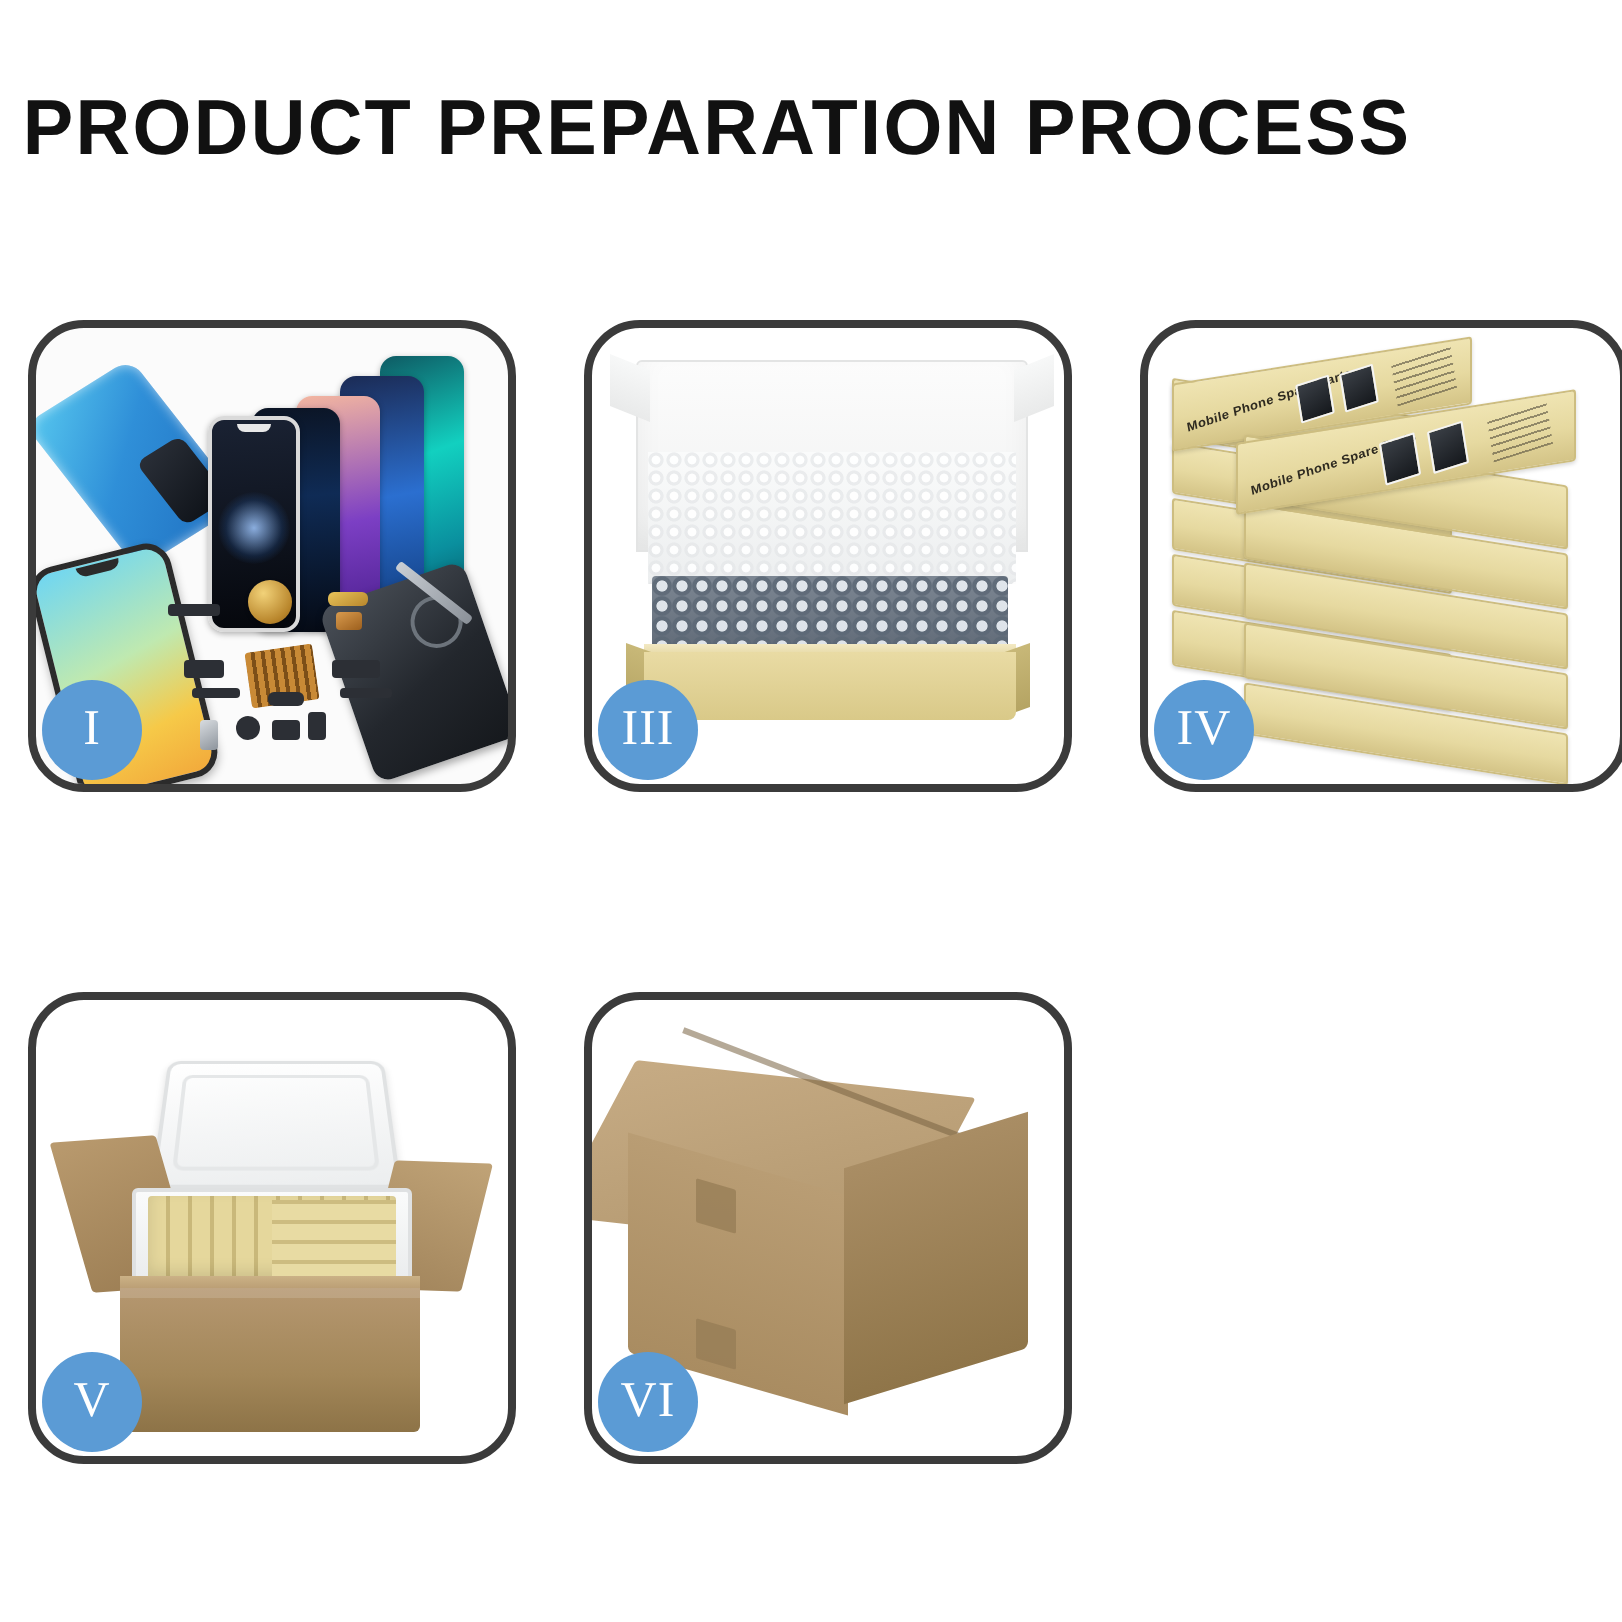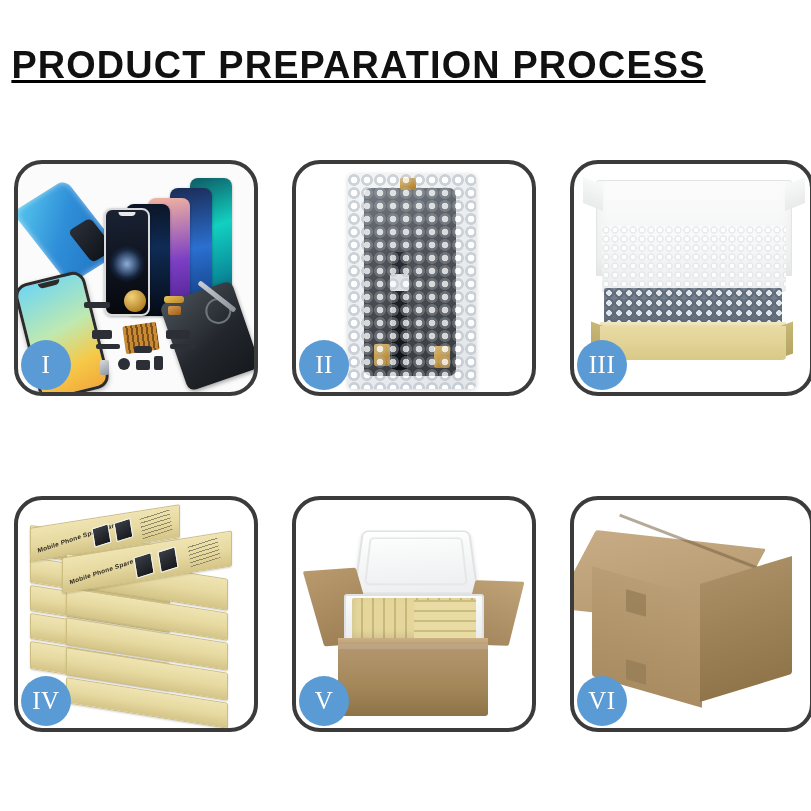--- a/index.html
+++ b/index.html
@@ -5,21 +5,21 @@
   * { margin:0; padding:0; box-sizing:border-box; }
   html,body { width:811px; height:811px; }
   body {
     background:#ffffff;
     font-family:"Liberation Sans", sans-serif;
     overflow:hidden;
     position:relative;
   }
 
   
-  #header { position:absolute; left:0; top:0; width:717px;text-decoration:underline; }
+  #header { position:absolute; left:0; top:0; width:717px; }
   #title {
     text-align:center;
     font-size:39px;
     font-weight:bold;
     letter-spacing:1.2px;
     color:#111111;
     margin-top:45px;
     line-height:1.05;
     transform:scaleX(0.97);
   }
@@ -377,33 +377,20 @@
       <div class="chip silver" style="left:82px;top:196px;width:9px;height:15px;border-radius:2px;"></div>
       <div class="chip" style="left:100px;top:194px;width:12px;height:12px;border-radius:50%;"></div>
       <div class="chip" style="left:118px;top:196px;width:14px;height:10px;"></div>
       <div class="chip" style="left:136px;top:192px;width:9px;height:14px;"></div>
       <div class="chip" style="left:116px;top:182px;width:18px;height:7px;border-radius:3px;"></div>
       <div class="tweezer"></div>
     </div>
     <div class="badge">I</div>
   </div>
 
-  <div class="panel p2">
-    <div class="stage">
-      <div class="bubblebag">
-        <div class="screen-in"></div>
-        <div class="flex-cable"></div>
-        <div class="gold-tab" style="left:26px;top:170px;"></div>
-        <div class="gold-tab" style="left:86px;top:172px;"></div>
-        <div class="gold-tab" style="left:52px;top:4px;height:12px;"></div>
-        <div class="bubble-overlay"></div>
-      </div>
-    </div>
-    <div class="badge">II</div>
-  </div>
 
   <div class="panel p3">
     <div class="stage">
       <div class="lid-back"></div>
       <div class="foam-sheet"></div>
       <div class="bubble-layer"></div>
       <div class="box-rim"></div>
       <div class="box-left-f"></div>
       <div class="box-right-f"></div>
       <div class="box-front"></div>

